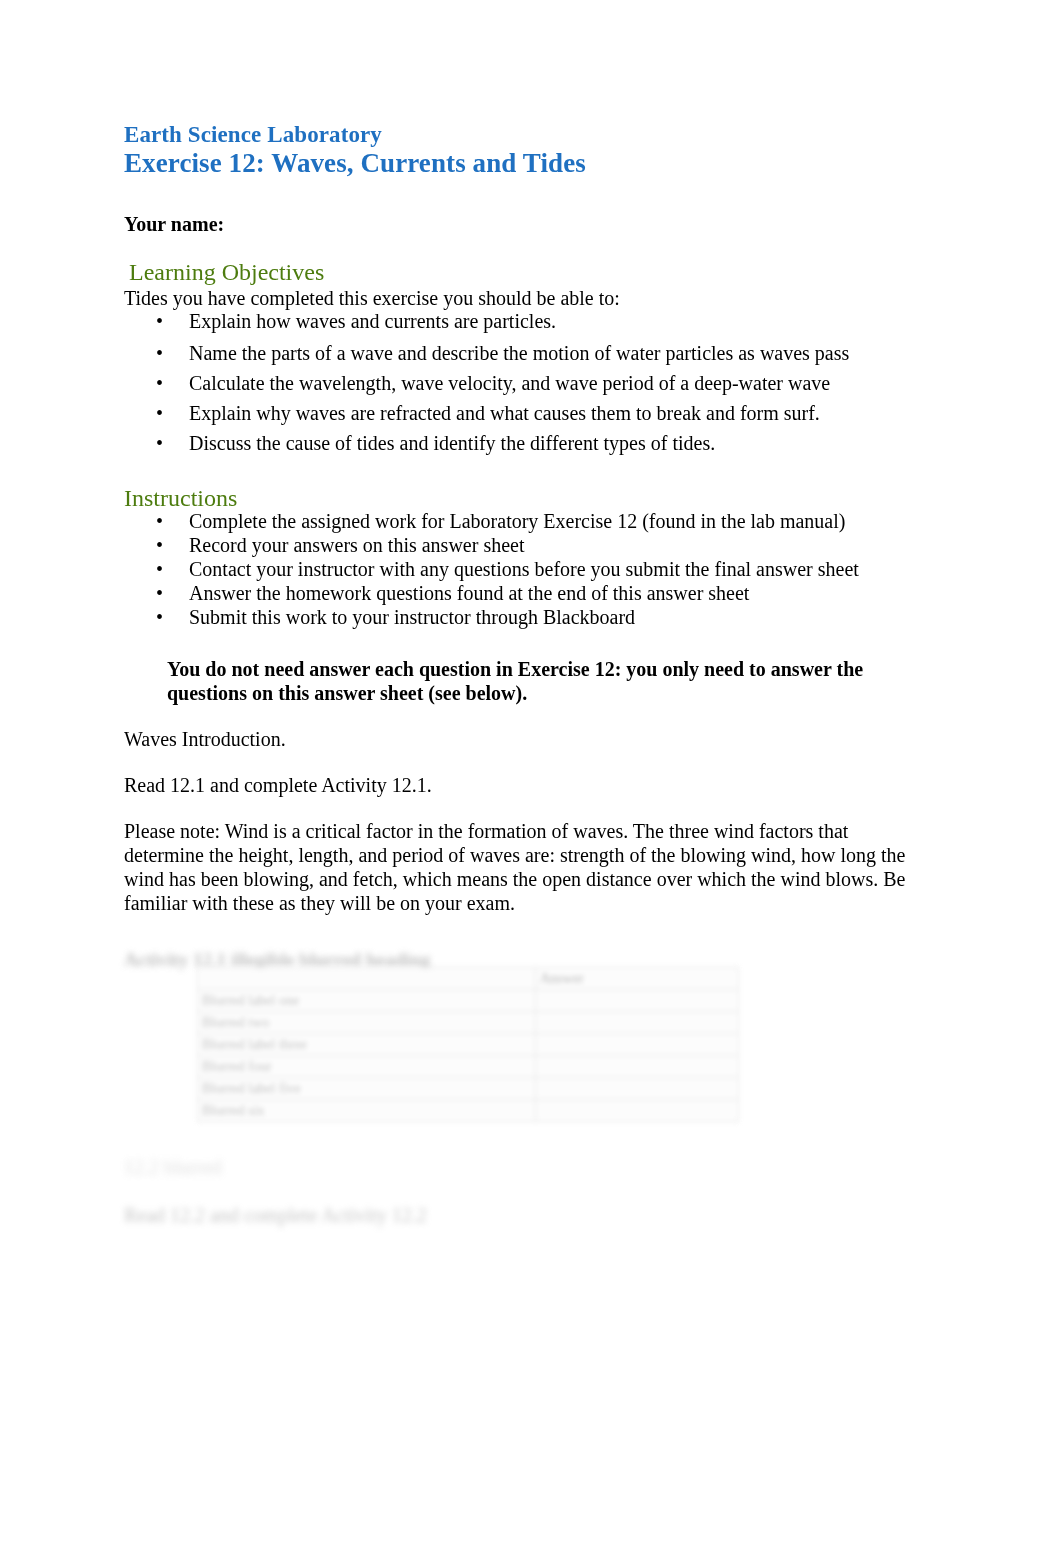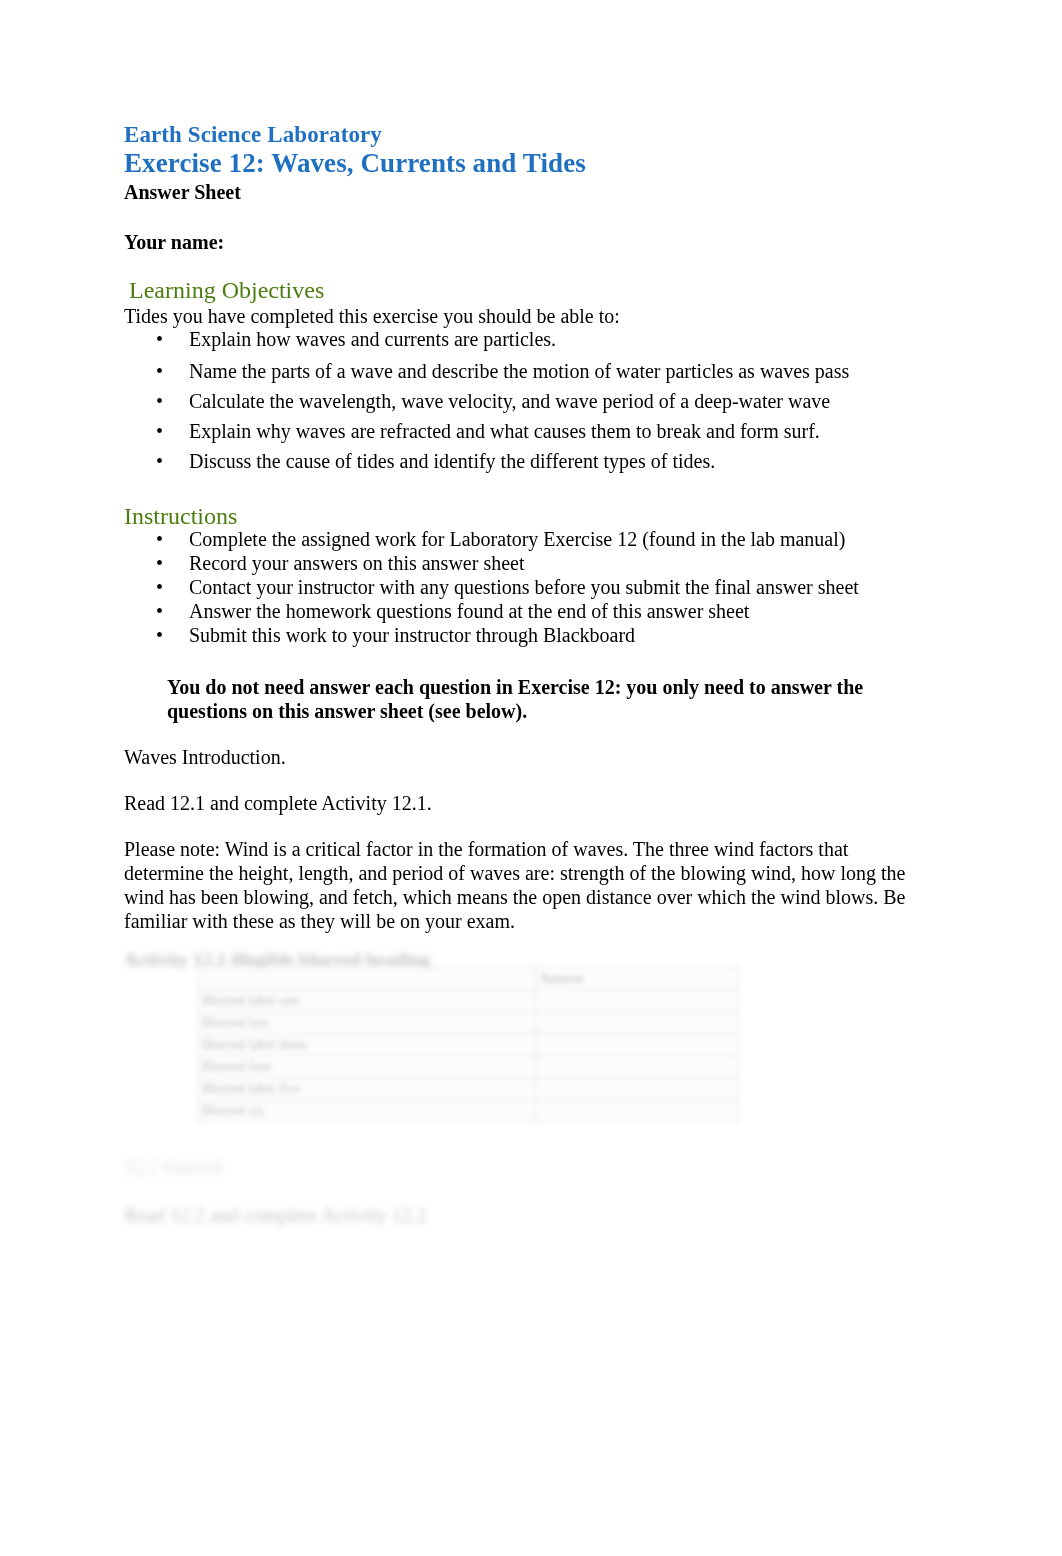--- a/index.html
+++ b/index.html
@@ -49,21 +49,21 @@
     font-size: 20px;
     font-weight: bold;
     line-height: 26px;
     margin-top: 1px;
   }
 
   .your-name {
     font-size: 20px;
     font-weight: bold;
     line-height: 26px;
-    margin-top: 24px;
+    margin-top: 33px;
   }
 
   .section-heading-red {
     font-size: 24px;
     font-weight: normal;
     line-height: 26px;
     color: #4d7c0f;
   }
   .section-heading-red.indented {
     padding-left: 5px;
@@ -187,21 +187,20 @@
 </style>
 </head>
 <body>
 
 <div class="page">
 
   <div class="content">
 
     <div class="doc-title">Earth Science Laboratory</div>
     <div class="doc-subtitle">Exercise 12: Waves, Currents and Tides</div>
-    <div class="answer-sheet">Answer Sheet</div>
 
     <div class="your-name">Your name:</div>
 
     <div class="gap-md"></div>
 
     <div class="section-heading-red indented"> Learning Objectives</div>
     <div class="body-line">Tides you have completed this exercise you should be able to:</div>
 
     <ul class="bullets objectives-list">
       <li><span class="bullet-dot">•</span><span>Explain how waves and currents are particles.</span></li>

